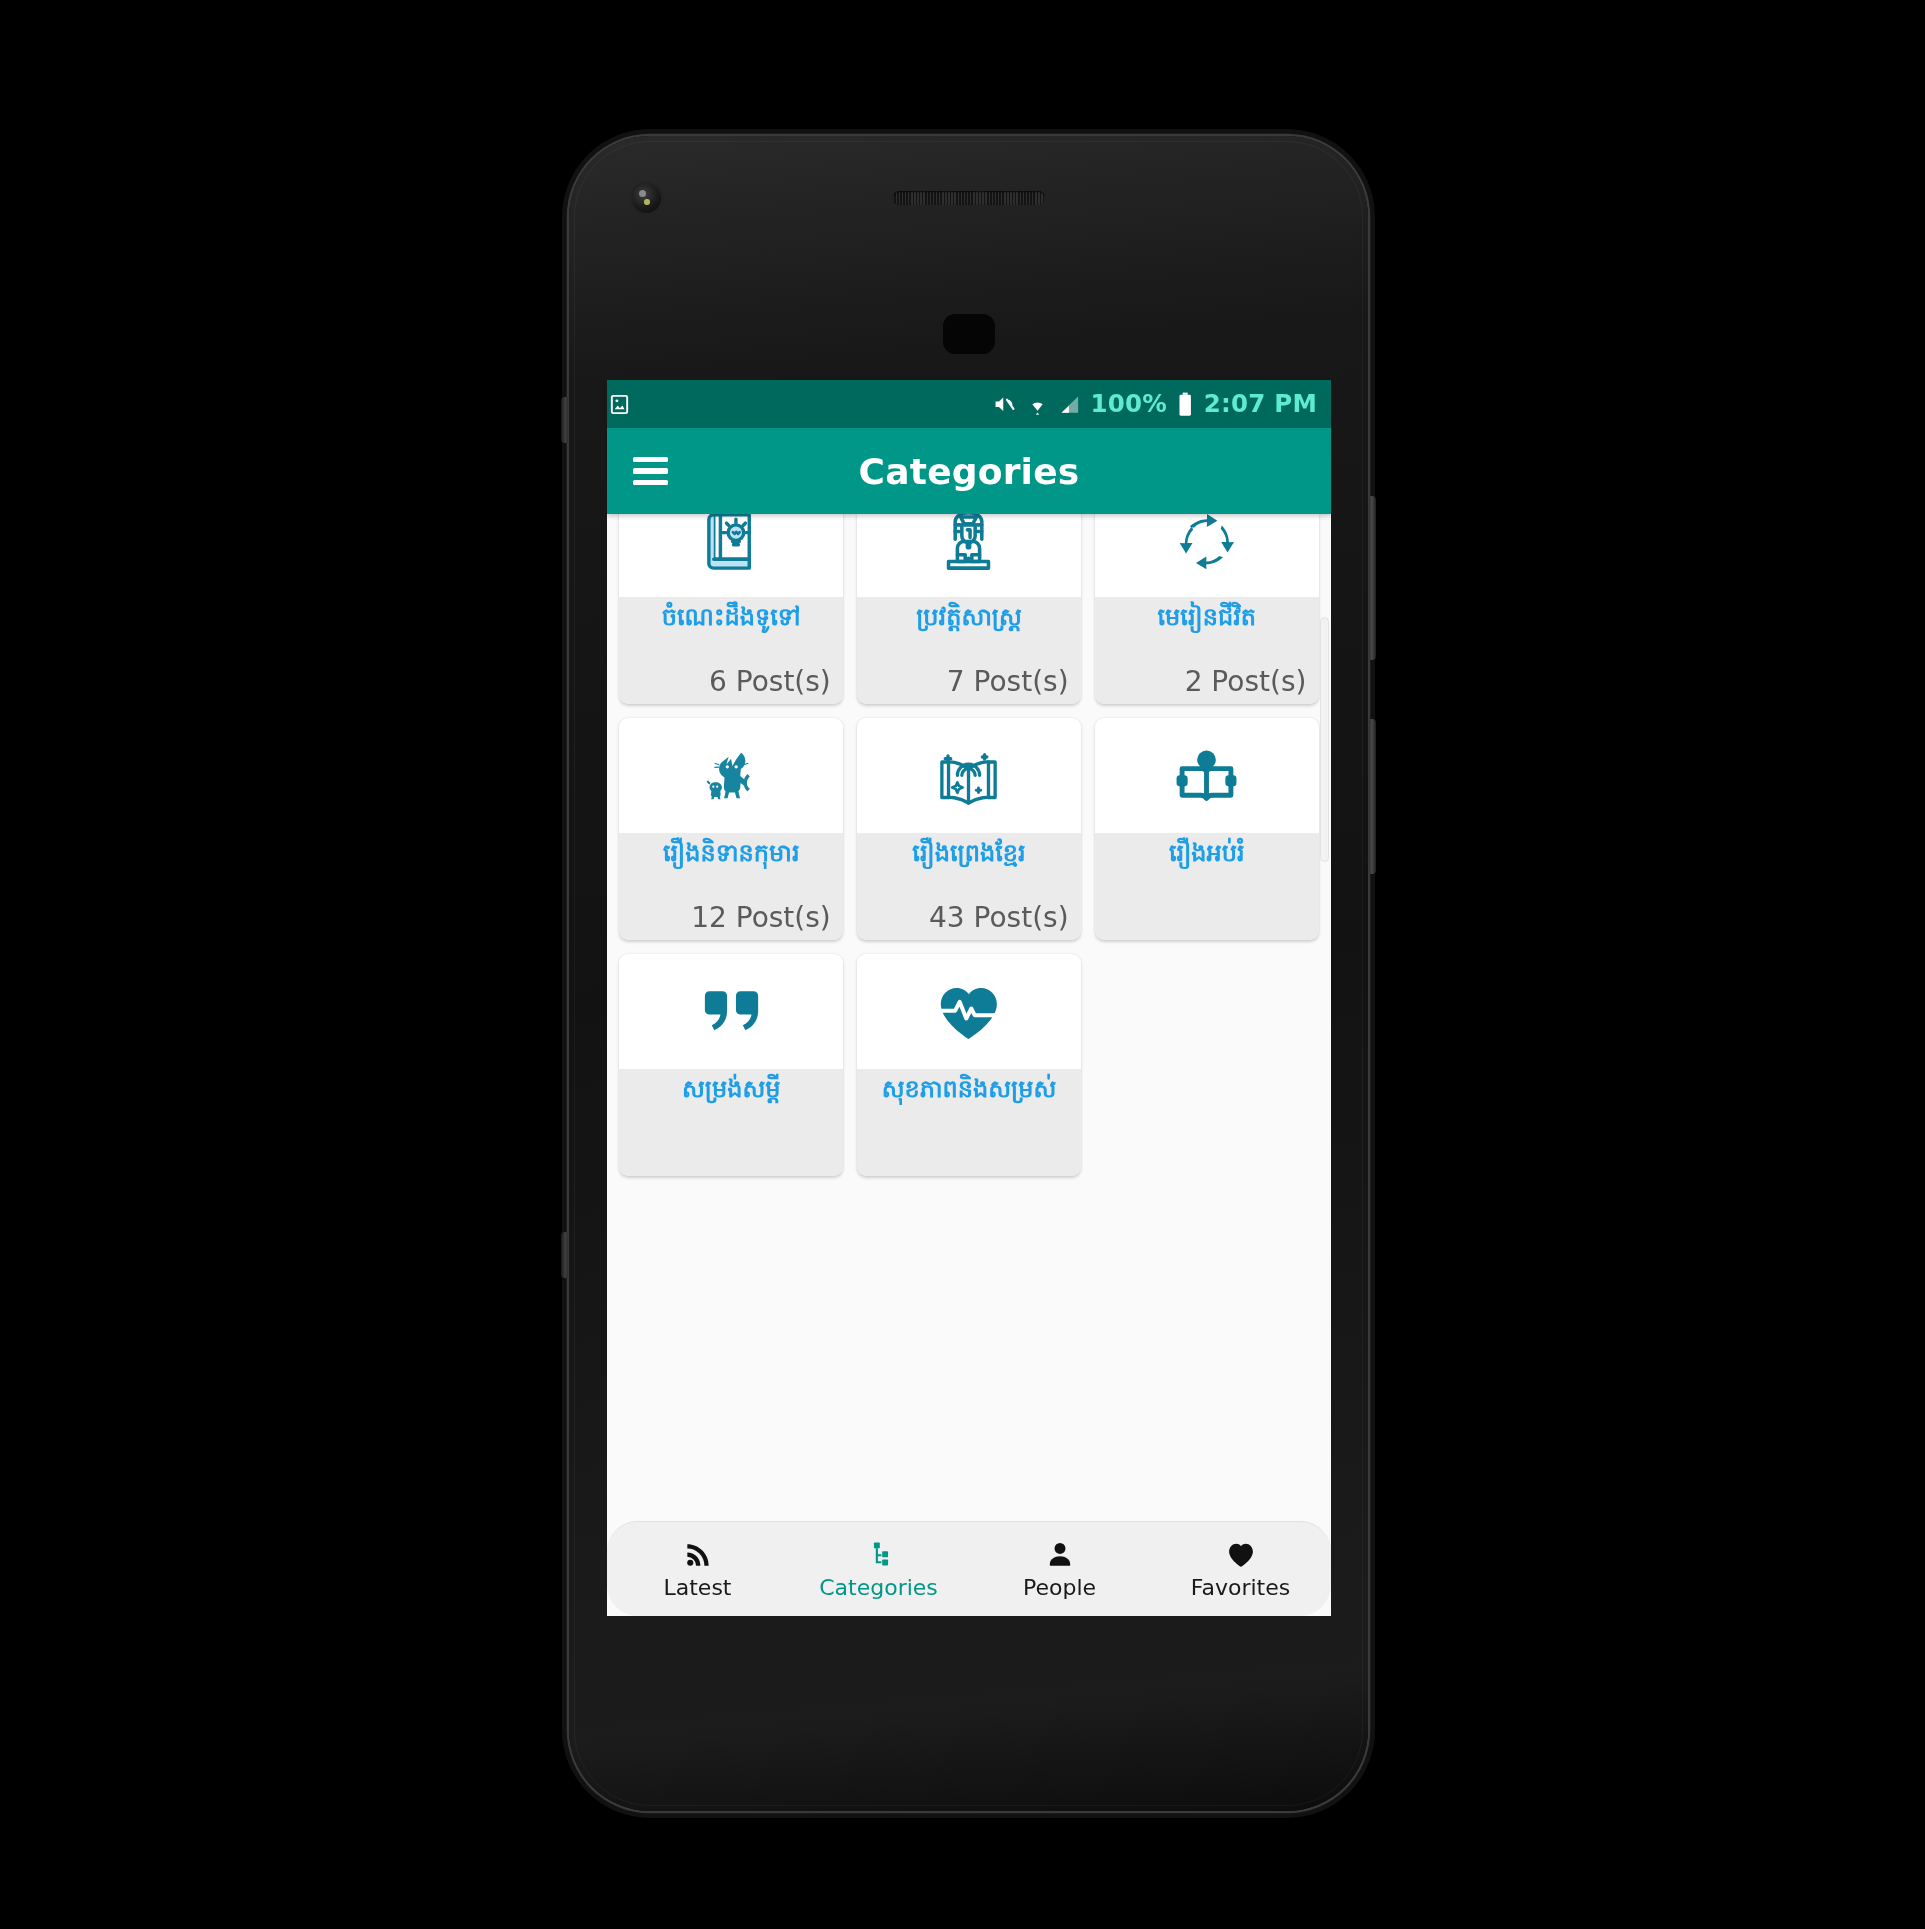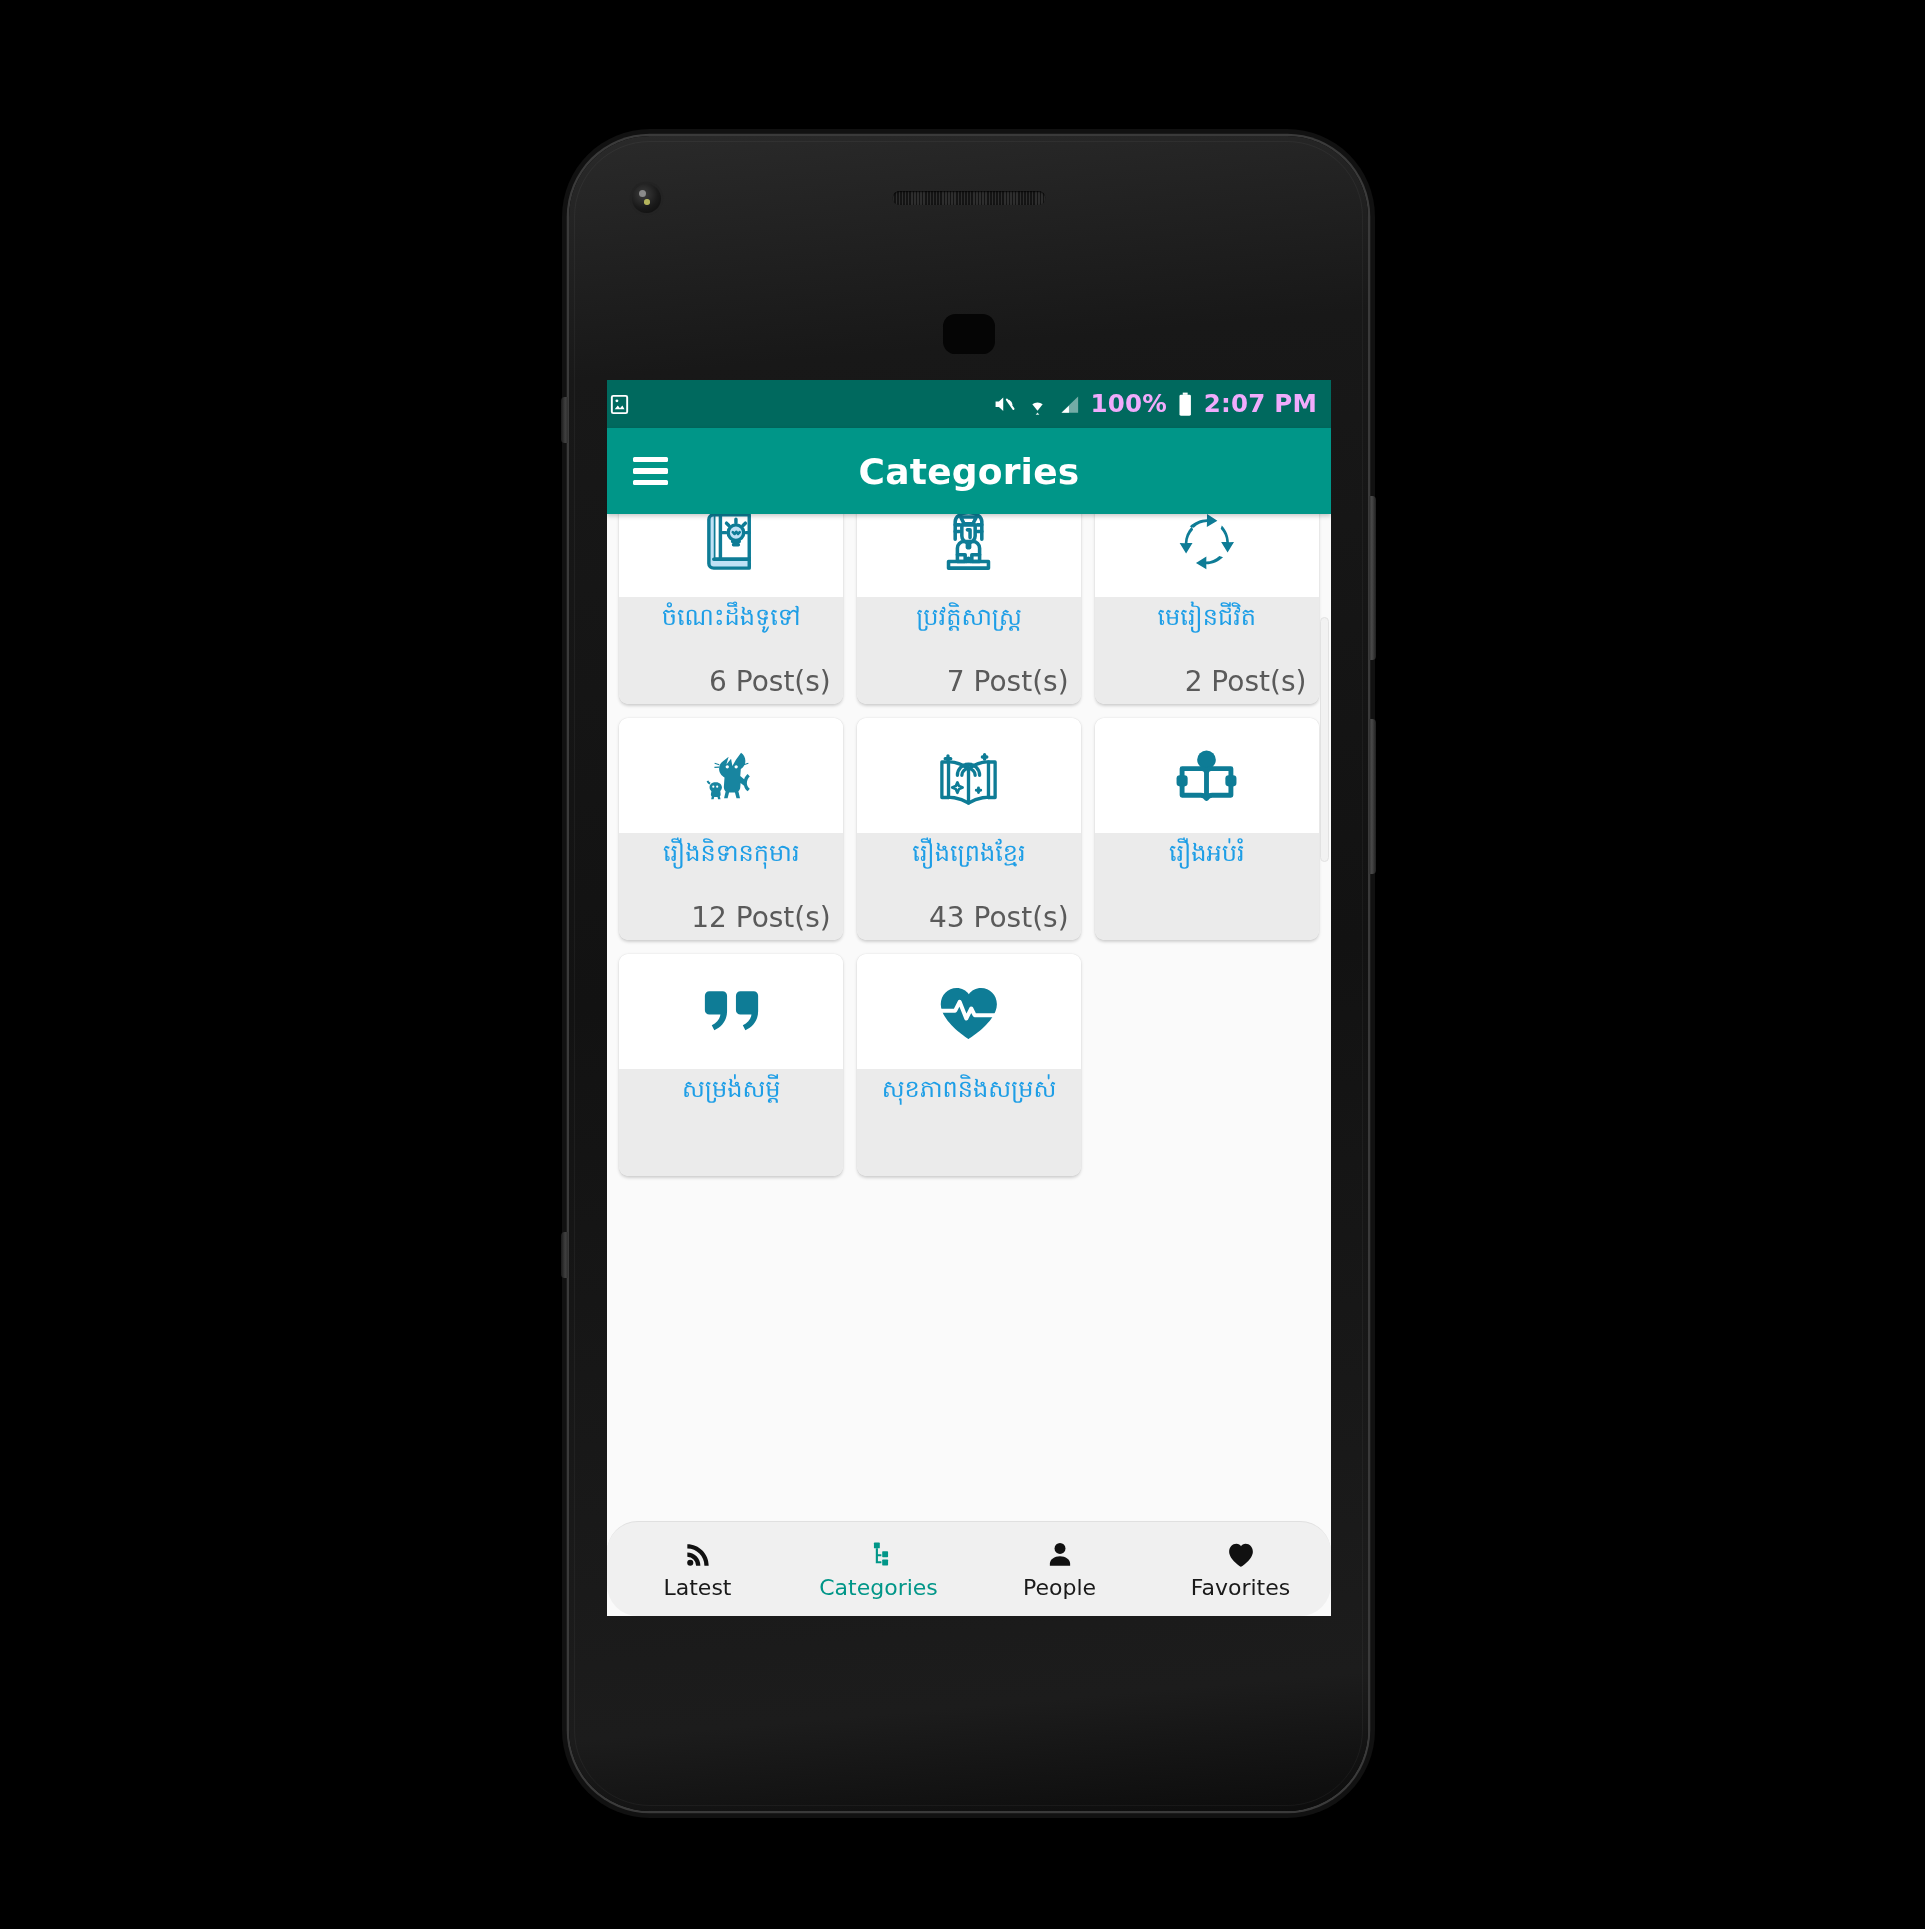--- a/index.html
+++ b/index.html
@@ -111,21 +111,21 @@
   }
 
   
   .statusbar {
     flex: 0 0 auto;
     height: 48px;
     background: #00695e;
     display: flex;
     align-items: center;
     padding: 0 14px 0 1px;
-    color: #f0abfc;
+    color: #5eead4;
   }
   .statusbar .left { display:flex; align-items:center; gap:7.7px; }
   .statusbar .right { margin-left:auto; display:flex; align-items:center; gap:9.2px; }
   .sb-text {
     font-size: 24.5px;
     font-weight: 700;
     letter-spacing: 0.2px;
     line-height: 1;
     font-family: "DejaVu Sans", "Liberation Sans", sans-serif;
   }
@@ -199,21 +199,21 @@
     flex: 1 1 auto;
     background: #ebebeb;
     padding: 6.1px 12.3px 7.7px 12.3px;
     display: flex;
     flex-direction: column;
     justify-content: space-between;
   }
   .card-title {
     color: #1e9ee6;
     font-size: 24px;
-    font-weight: 400;
+    font-weight: 700;
     line-height: 1.18;
     text-align: center;
     font-family: "DejaVu Sans", "Liberation Sans", sans-serif;
   }
   .card-count {
     color: #5a5a5a;
     font-size: 28px;
     text-align: right;
     line-height: 1;
   }

